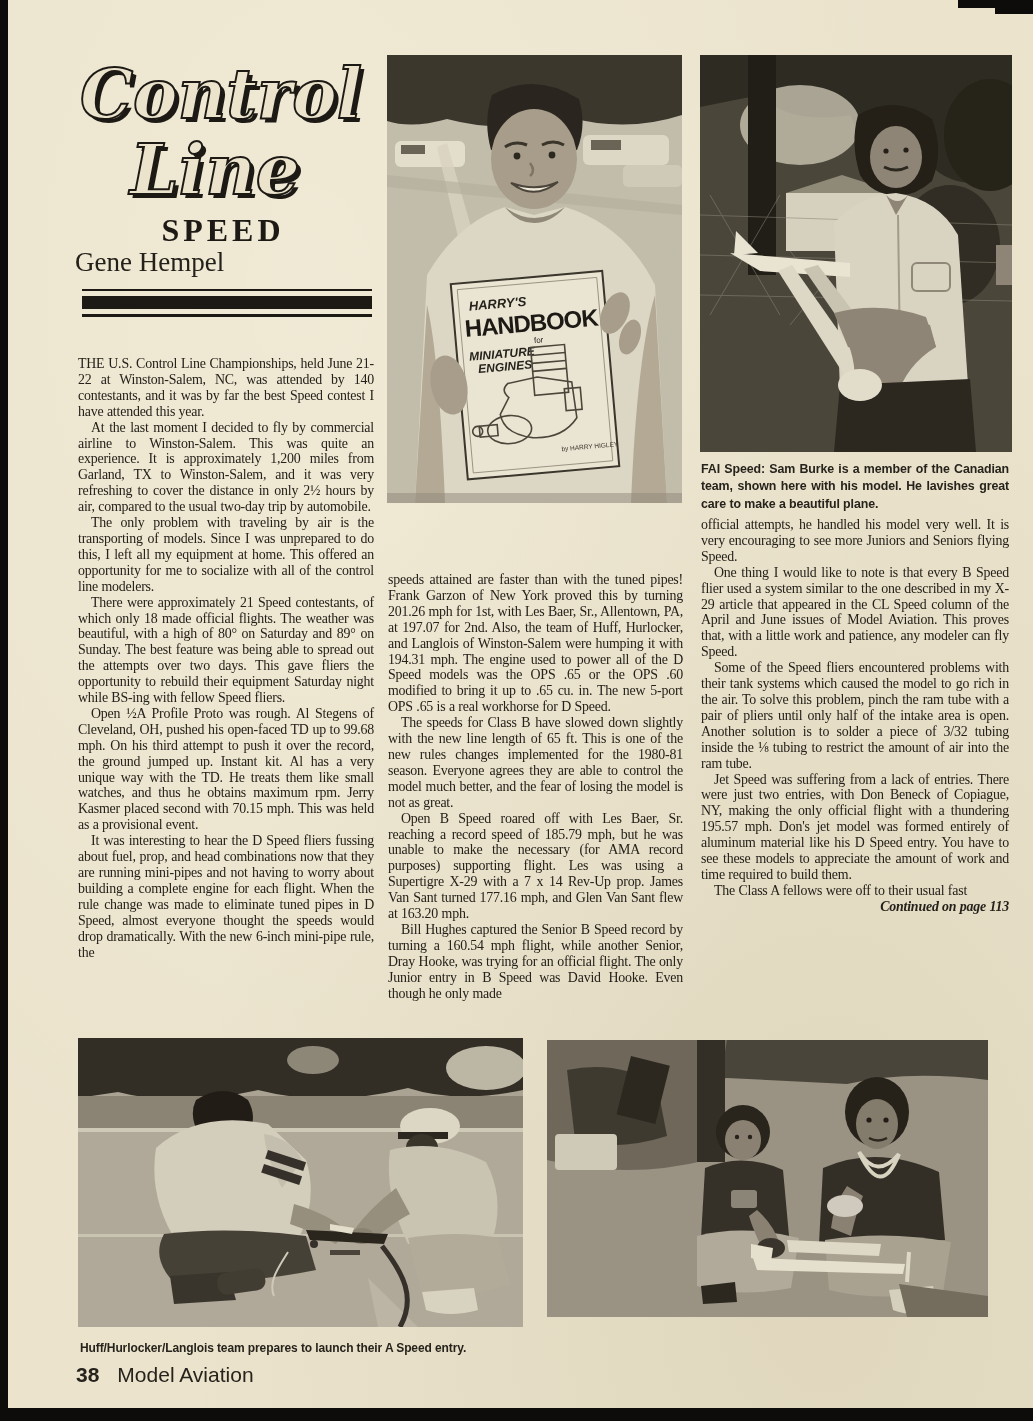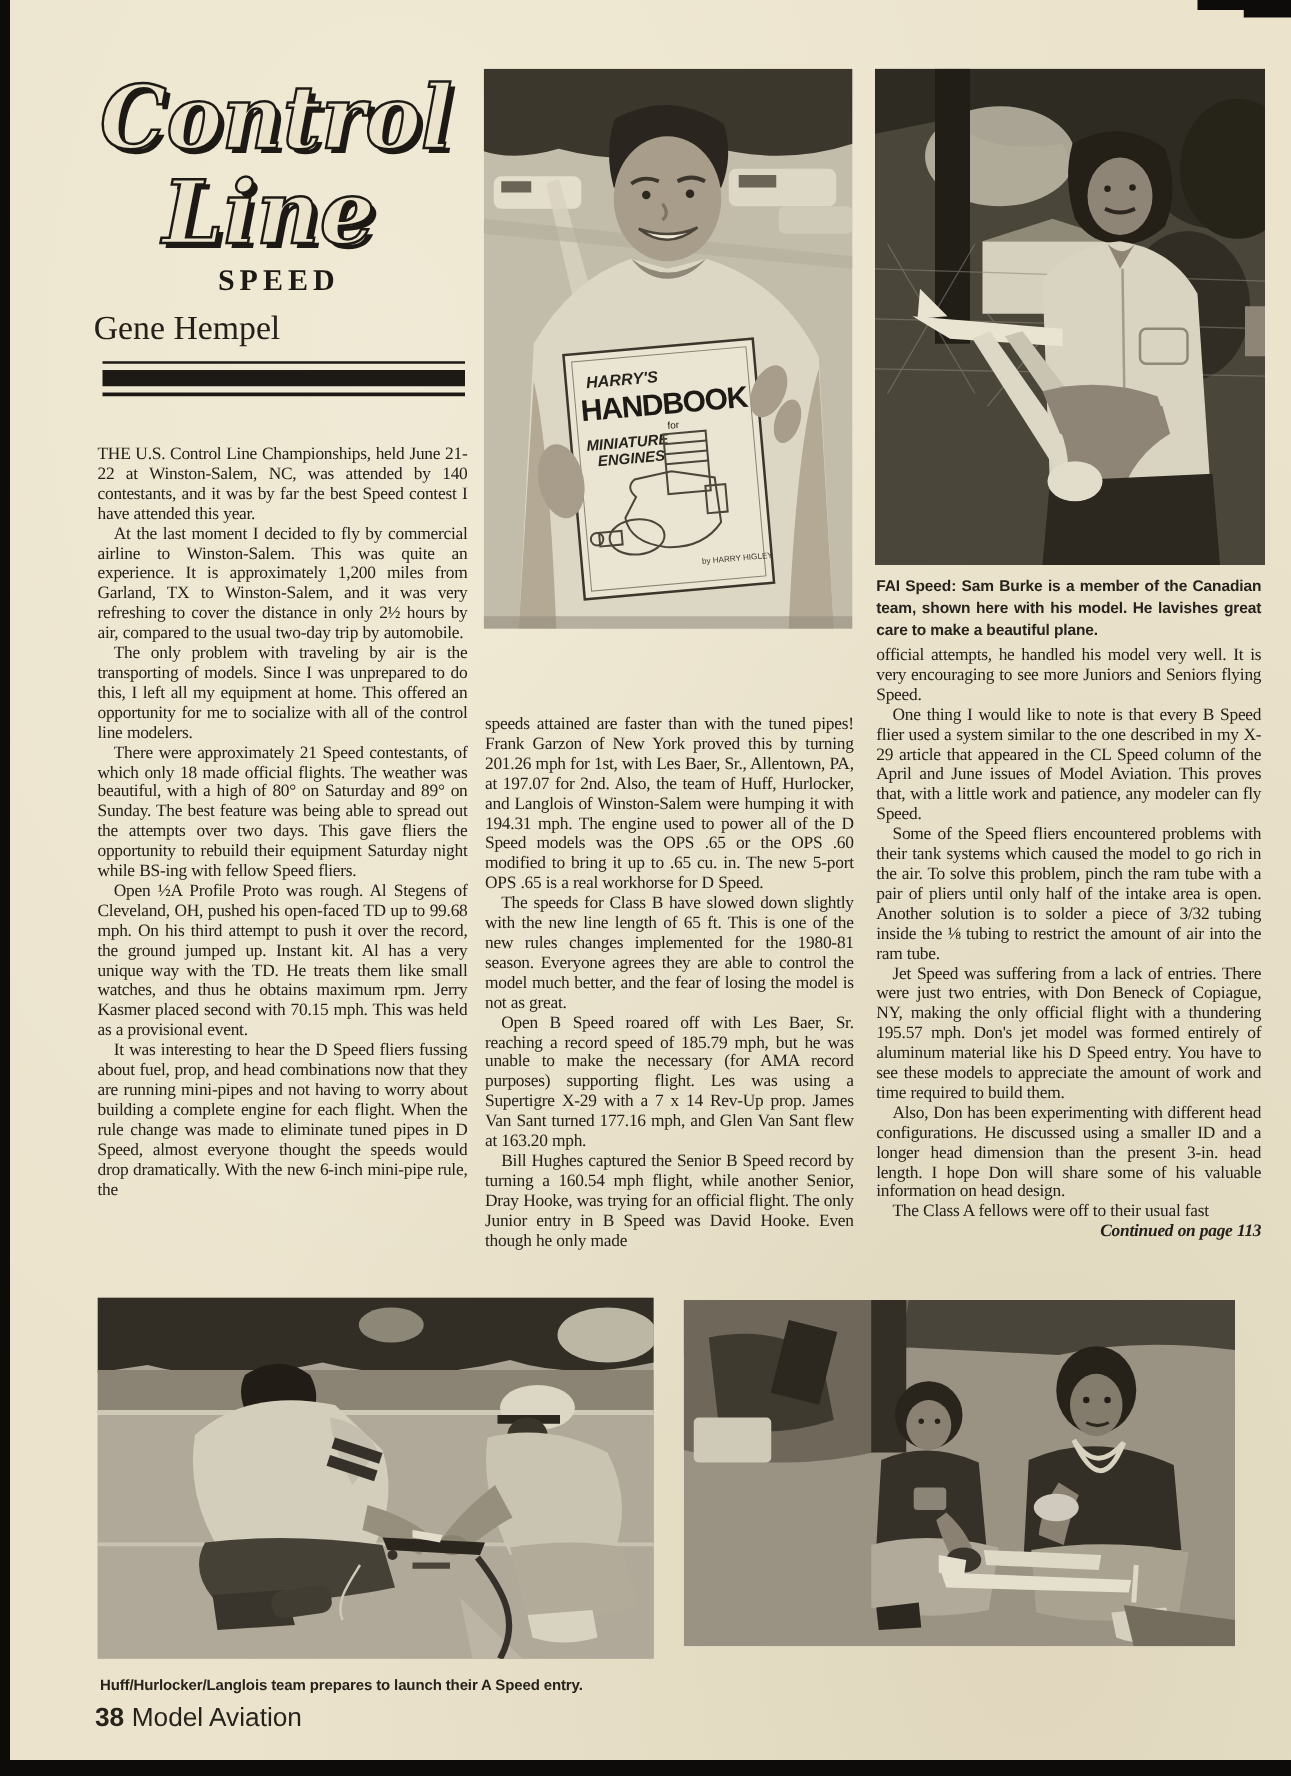--- a/index.html
+++ b/index.html
@@ -9,21 +9,21 @@
       radial-gradient(ellipse at 30% 20%, rgba(255,252,240,.25), rgba(0,0,0,0) 60%),
       radial-gradient(ellipse at 80% 90%, rgba(120,100,60,.10), rgba(0,0,0,0) 55%),
       #ebe3cc;
     font-family:"Liberation Serif", serif; color:#24211b;
   }
   .edge { position:absolute; background:#0d0c0a; }
 
   
   .logo-svg { position:absolute; left:70px; top:54px; }
   .section-title { position:absolute; left:75px; top:212px; width:296px; text-align:center;
-    font-weight:bold; font-size:24px; letter-spacing:4px; color:#1d1a15; }
+    font-weight:bold; font-size:32px; letter-spacing:4px; color:#1d1a15; }
   .author { position:absolute; left:75px; top:247px; width:296px; text-align:left;
     font-size:27px; color:#24211b; }
   .rule { position:absolute; background:#1d1a15; }
 
   
   .col { position:absolute; }
   .col p { margin:0; text-align:justify; font-size:13.9px; line-height:15.9px;
     letter-spacing:-0.2px; word-spacing:0.2px; }
   .col p.ind { text-indent:13px; }
   .col p.cont { font-style:italic; font-weight:600; text-align:right; }
@@ -32,21 +32,21 @@
   .caption { position:absolute; font-family:"Liberation Sans", sans-serif; font-weight:bold;
     font-size:12.4px; line-height:17.4px; color:#26231c; text-align:justify; letter-spacing:-0.1px; }
   .caption.oneline { white-space:nowrap; font-size:12px; }
   .caption.small { font-size:11.9px; }
 
   .photo { position:absolute; display:block; }
   .photo svg { display:block; }
 
   .footer { position:absolute; left:76px; top:1363px; font-family:"Liberation Sans",sans-serif;
     font-size:21px; color:#26231c; }
-  .footer .pageno { font-weight:bold; margin-right:6px; }
+  .footer .pageno { font-weight:bold; margin-right:18px; }
 </style>
 </head>
 <body>
 
 <div class="page">
 
   <div class="edge" style="left:0;top:0;width:8px;height:1421px;"></div>
   <div class="edge" style="left:0;top:1408px;width:1033px;height:13px;"></div>
   <div class="edge" style="left:958px;top:0;width:75px;height:8px;"></div>
   <div class="edge" style="left:995px;top:0;width:38px;height:14px;"></div>
@@ -180,21 +180,20 @@
       <rect x="296" y="190" width="16" height="40" fill="#8f8577"></rect>
     </svg>
   </div>
   <div class="caption" style="left:701px;top:461px;width:308px;">FAI Speed: Sam Burke is a member of the Canadian team, shown here with his model. He lavishes great care to make a beautiful plane.</div>
 
   <div class="col" style="left:701px;top:517px;width:308px;">
     <p>official attempts, he handled his model very well. It is very encouraging to see more Juniors and Seniors flying Speed.</p>
     <p class="ind">One thing I would like to note is that every B Speed flier used a system similar to the one described in my X-29 article that appeared in the CL Speed column of the April and June issues of Model Aviation. This proves that, with a little work and patience, any modeler can fly Speed.</p>
     <p class="ind">Some of the Speed fliers encountered problems with their tank systems which caused the model to go rich in the air. To solve this problem, pinch the ram tube with a pair of pliers until only half of the intake area is open. Another solution is to solder a piece of 3/32 tubing inside the ⅛ tubing to restrict the amount of air into the ram tube.</p>
     <p class="ind">Jet Speed was suffering from a lack of entries. There were just two entries, with Don Beneck of Copiague, NY, making the only official flight with a thundering 195.57 mph. Don's jet model was formed entirely of aluminum material like his D Speed entry. You have to see these models to appreciate the amount of work and time required to build them.</p>
-    <p class="ind">Also, Don has been experimenting with different head configurations. He discussed using a smaller ID and a longer head dimension than the present 3-in. head length. I hope Don will share some of his valuable information on head design.</p>
     <p class="ind">The Class A fellows were off to their usual fast</p>
     <p class="cont">Continued on page 113</p>
   </div>
 
   <div class="photo" style="left:78px;top:1038px;width:445px;height:289px;">
     <svg width="445" height="289" viewBox="0 0 445 289">
       <rect width="445" height="289" fill="#aaa292"></rect>
       <path d="M0,0 H445 V52 Q380,66 330,50 Q250,70 180,52 Q100,70 40,54 L0,60 Z" fill="#322e25"></path>
       <ellipse cx="408" cy="30" rx="40" ry="22" fill="#d5cfbc" opacity="0.85"></ellipse>
       <ellipse cx="235" cy="22" rx="26" ry="14" fill="#c9c3b0" opacity="0.6"></ellipse>

